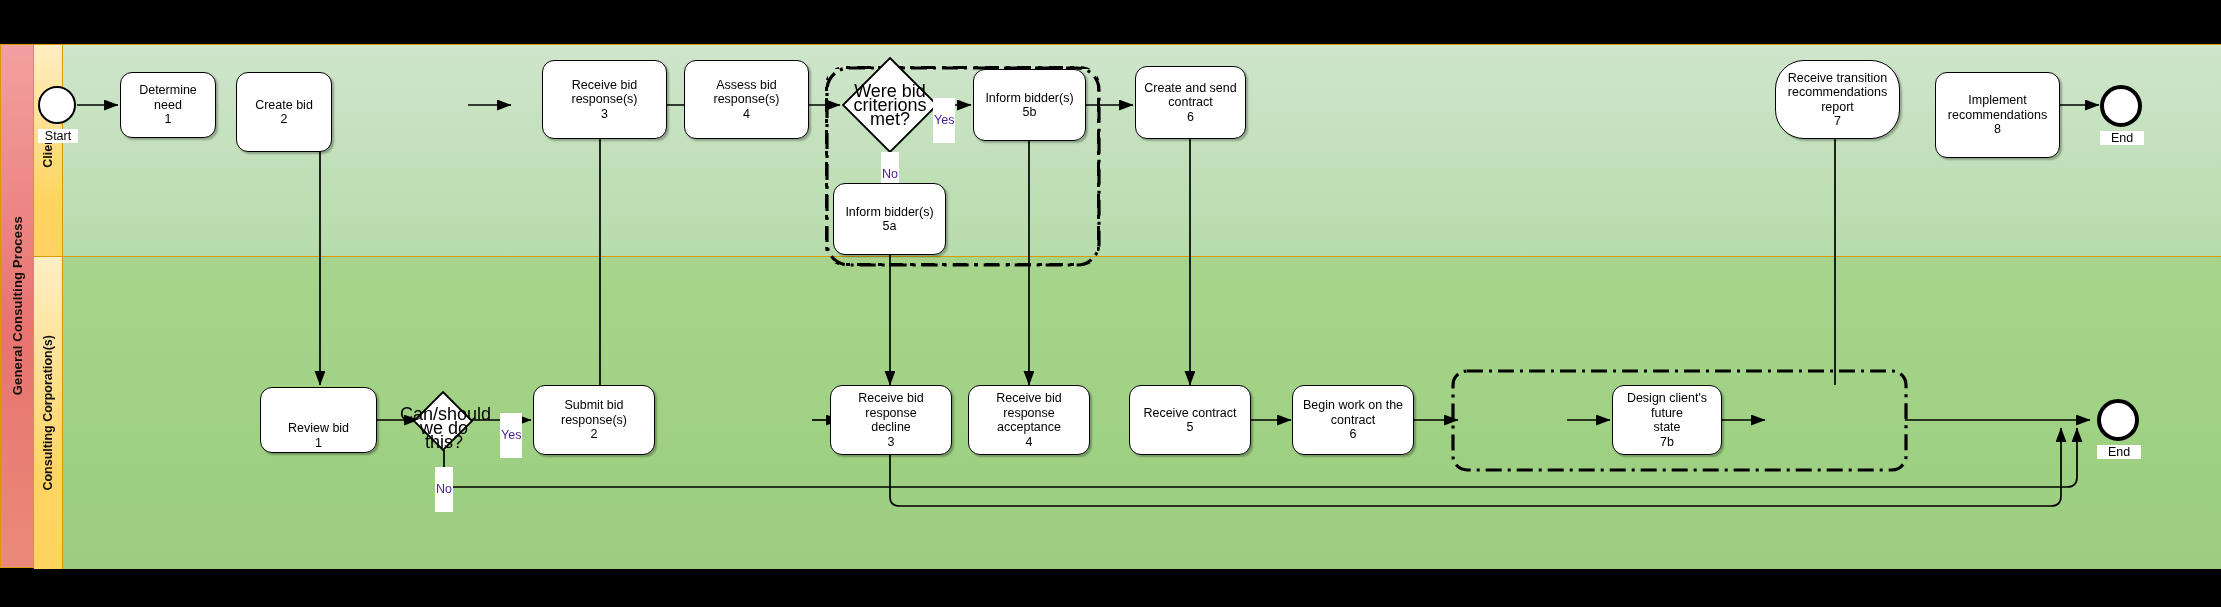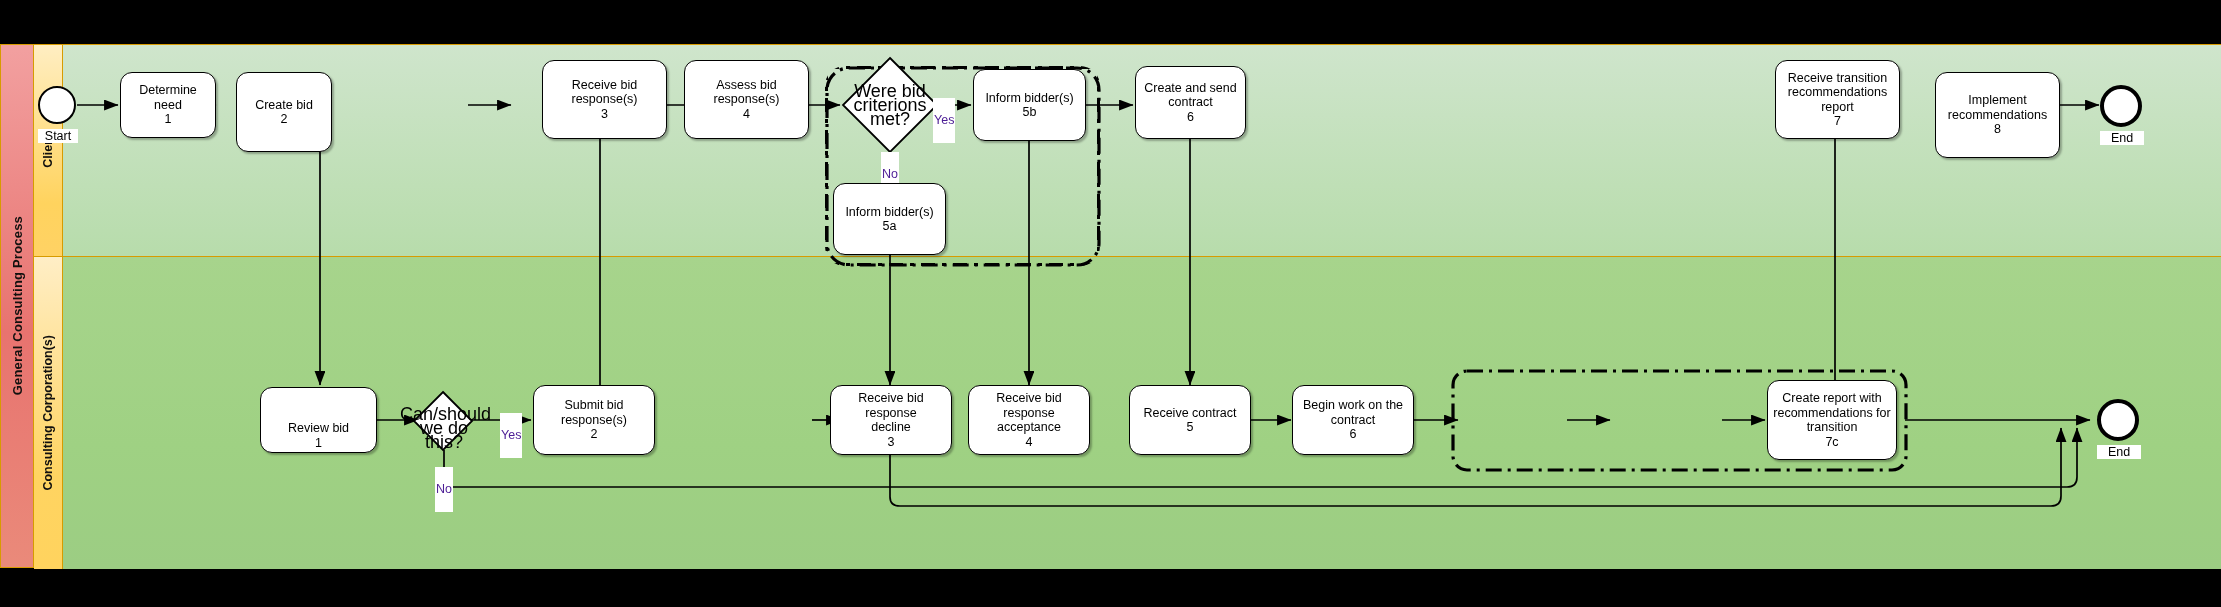--- a/index.html
+++ b/index.html
@@ -200,21 +200,21 @@
   </div>
 
   <div class="node task" style="left:1135px;top:66px;width:111px;height:73px;">
     <div>
       <div class="t">Create and send
 contract</div>
       <div>6</div>
     </div>
   </div>
 
-  <div class="node task" style="left:1775px;top:60px;width:125px;height:79px;">
+  <div class="node task" style="left:1775px;top:60px;width:125px;height:79px;border-radius:29px;">
     <div>
       <div class="t">Receive transition
 recommendations
 report</div>
       <div>7</div>
     </div>
   </div>
 
   <div class="node task" style="left:1935px;top:72px;width:125px;height:86px;">
     <div>
@@ -282,26 +282,25 @@
 contract</div>
       <div>6</div>
     </div>
   </div>
 
   <svg style="position:absolute;left:1449px;top:367px;width:461px;height:107px;pointer-events:none;" viewBox="0 0 461 107" width="461" height="107">
     <rect x="4" y="4" width="453" height="99" rx="14" ry="14" fill="none" stroke="#000" stroke-width="3.2" stroke-dasharray="16 6 3 6" stroke-linecap="butt"></rect>
   </svg>
 
 
-
-  <div class="node task" style="left:1767px;top:380px;width:130px;height:80px;">
-    <div>
-      <div class="t">Create report with
-recommendations for
-transition</div>
-      <div>7c</div>
-    </div>
-  </div>
+  <div class="node task" style="left:1612px;top:385px;width:110px;height:70px;">
+    <div>
+      <div class="t">Design client's future
+state</div>
+      <div>7b</div>
+    </div>
+  </div>
+
 
   <div class="node event end" style="left:2097px;top:399px;width:42px;height:42px;"></div>
   <div class="event-label" style="left:2097px;top:445px;width:42px;">End</div>
 
 </div>
 
 </body></html>

